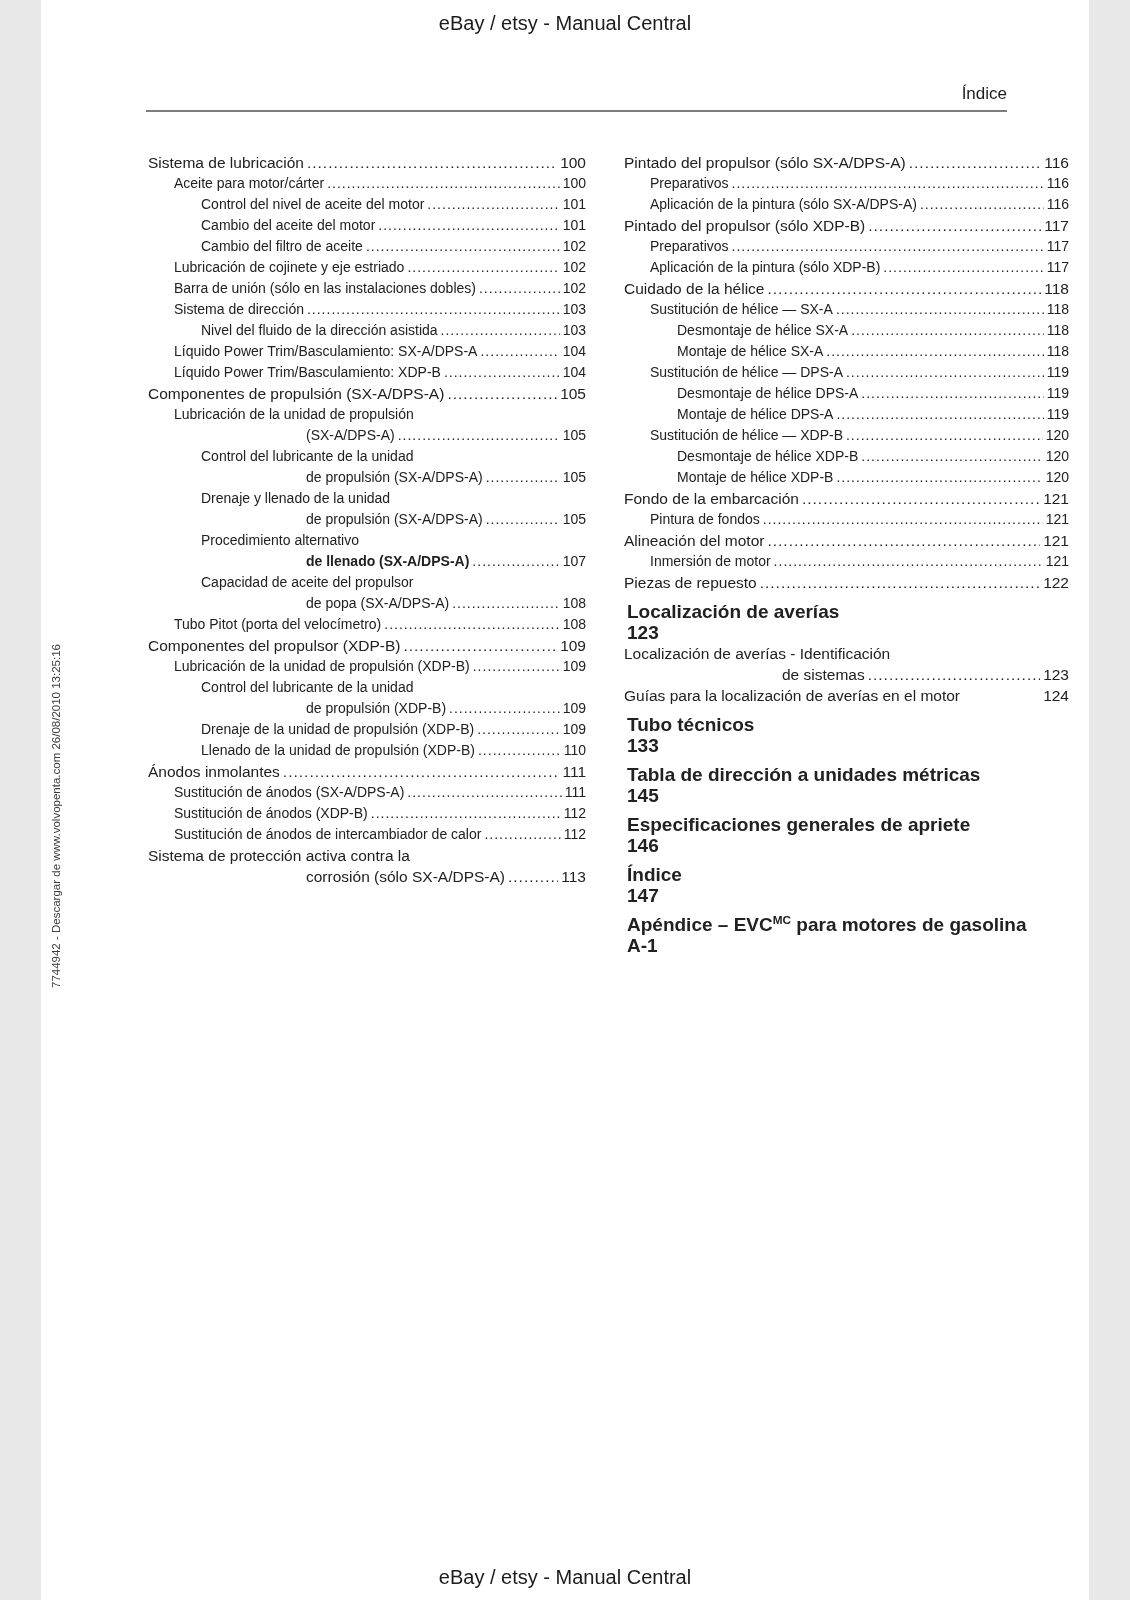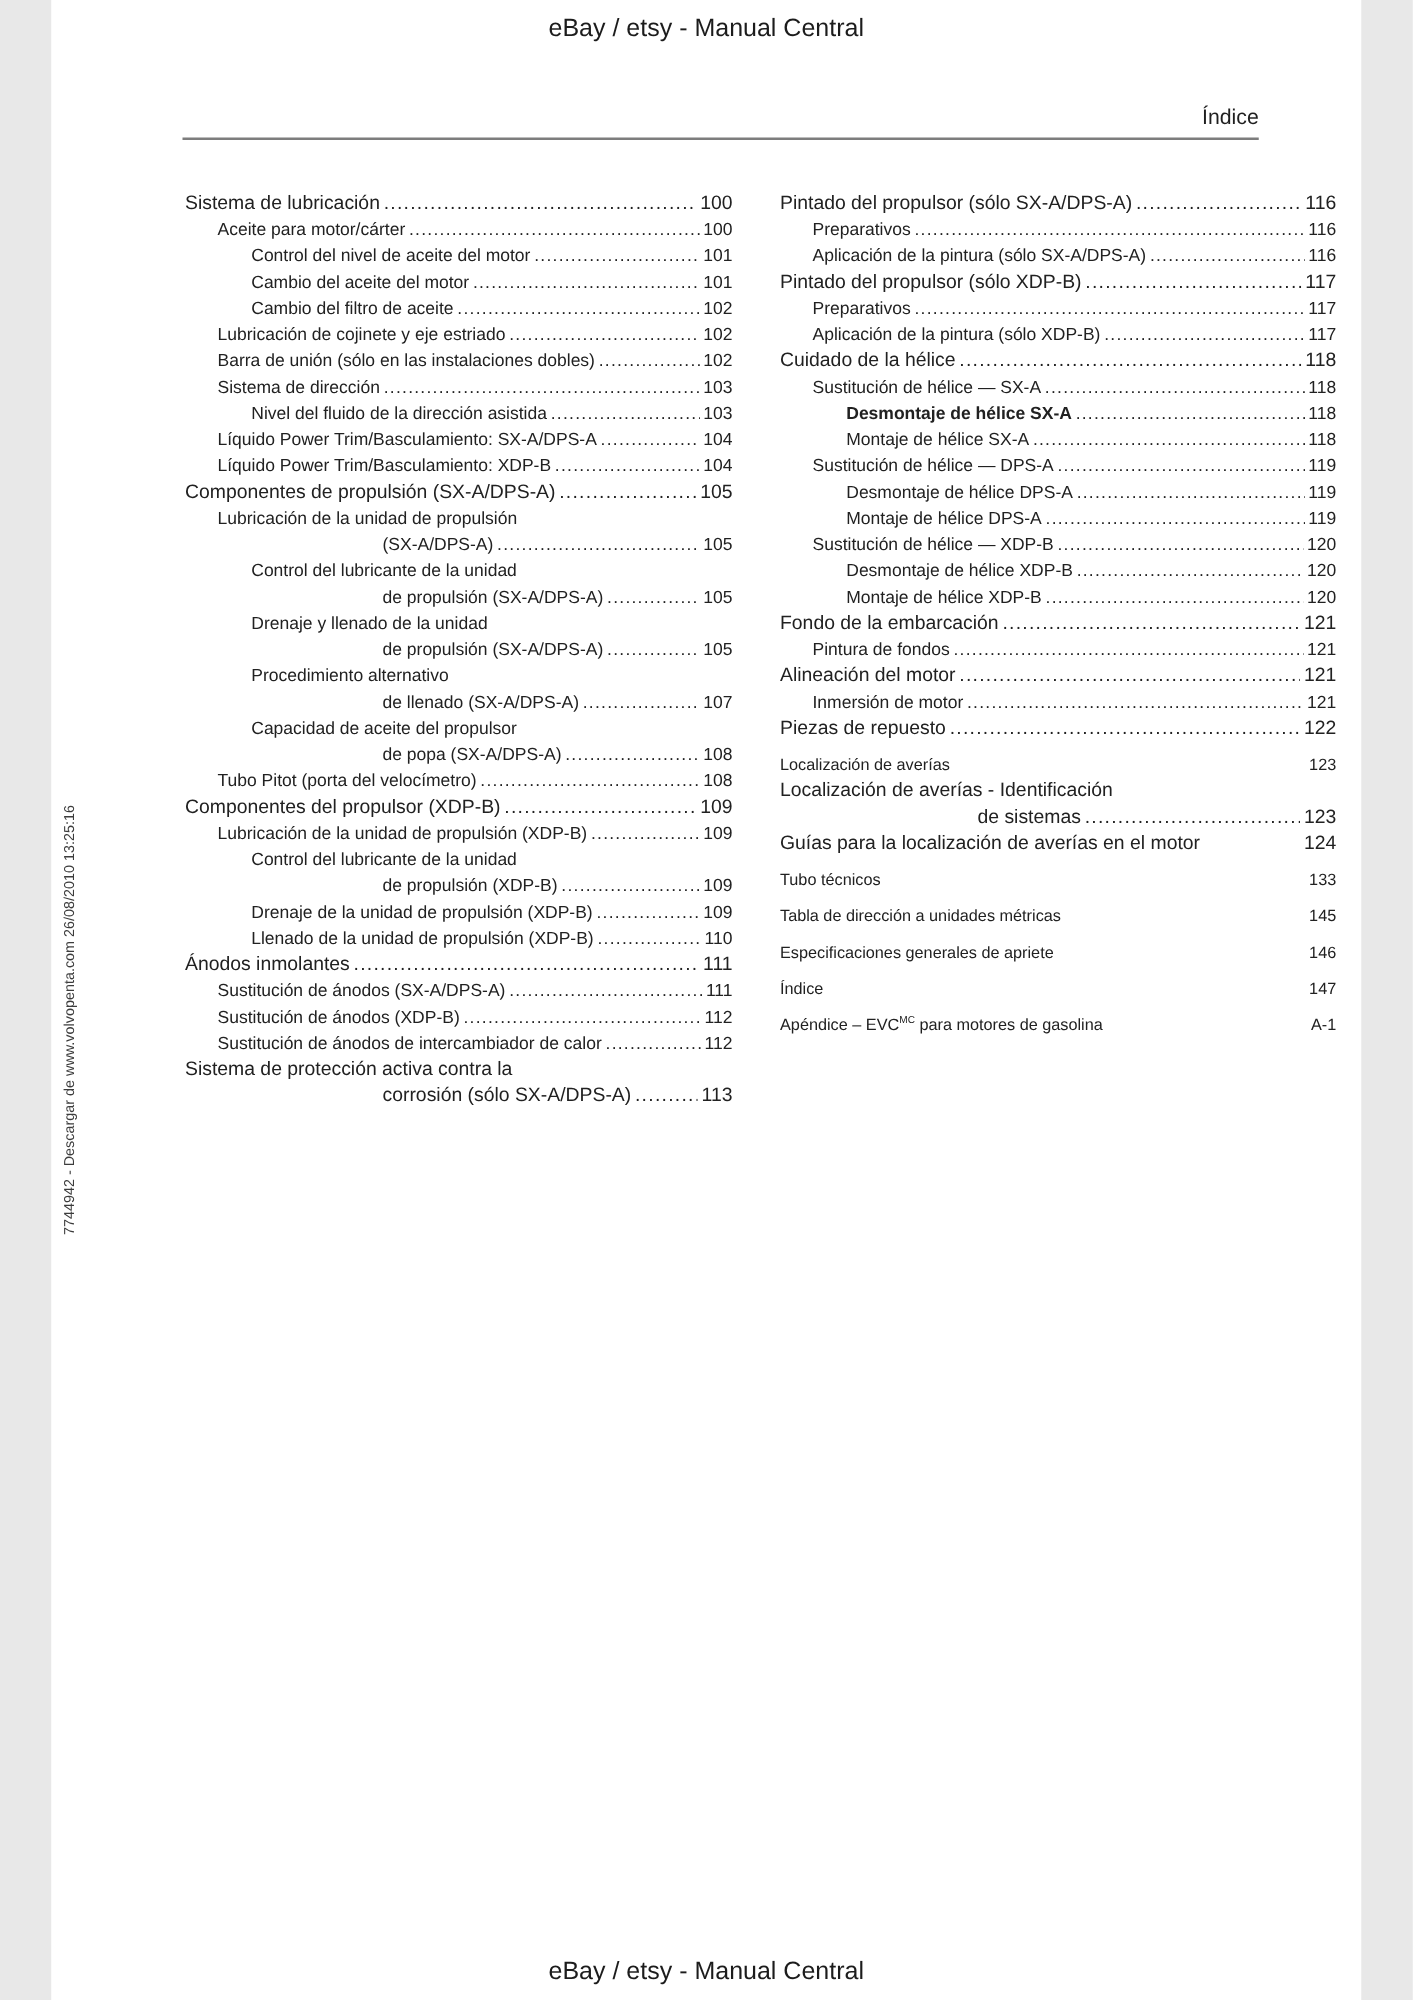--- a/index.html
+++ b/index.html
@@ -28,21 +28,21 @@
     position:absolute;top:152px;left:107px;width:933px;
     display:flex;gap:38px;
   }
   .col{display:flex;flex-direction:column;}
   .col.left{width:438px;}
   .col.right{width:445px;}
   .row{display:flex;align-items:baseline;line-height:21px;}
   .row .t{white-space:nowrap;}
   .row.sub{font-size:14px;}
   .row.section{font-size:15.5px;}
-  .row.bold{font-size:13px;font-weight:normal;margin-top:8px;}
+  .row.bold{font-size:19px;font-weight:bold;margin-top:8px;flex-direction:column;}
   .leader{
     flex:1 1 auto;overflow:hidden;white-space:nowrap;
     margin:0 3px;min-width:6px;
   }
   .leader::after{
     content:"........................................................................................................";
     letter-spacing:1px;
   }
   .leader.nodots::after{content:"";}
   .pg{white-space:nowrap;}
@@ -157,21 +157,21 @@
         </div>
         <div class="row sub">
           <span class="t" style="padding-left: 158px;">de propulsión (SX-A/DPS-A)</span>
           <span class="leader"></span>
           <span class="pg">105</span>
         </div>
         <div class="row sub">
           <span class="t" style="padding-left: 53px;">Procedimiento alternativo</span>
         </div>
         <div class="row sub">
-          <span class="t" style="padding-left: 158px;">de llenado (SX-A/DPS-A)</span>
+          <span class="t" style="padding-left: 158px; font-weight: bold;">de llenado (SX-A/DPS-A)</span>
           <span class="leader"></span>
           <span class="pg">107</span>
         </div>
         <div class="row sub">
           <span class="t" style="padding-left: 53px;">Capacidad de aceite del propulsor</span>
         </div>
         <div class="row sub">
           <span class="t" style="padding-left: 158px;">de popa (SX-A/DPS-A)</span>
           <span class="leader"></span>
           <span class="pg">108</span>
@@ -273,21 +273,21 @@
           <span class="t" style="padding-left: 0px;">Cuidado de la hélice</span>
           <span class="leader"></span>
           <span class="pg">118</span>
         </div>
         <div class="row sub">
           <span class="t" style="padding-left: 26px;">Sustitución de hélice — SX-A</span>
           <span class="leader"></span>
           <span class="pg">118</span>
         </div>
         <div class="row sub">
-          <span class="t" style="padding-left: 53px; font-weight: bold;">Desmontaje de hélice SX-A</span>
+          <span class="t" style="padding-left: 53px;">Desmontaje de hélice SX-A</span>
           <span class="leader"></span>
           <span class="pg">118</span>
         </div>
         <div class="row sub">
           <span class="t" style="padding-left: 53px;">Montaje de hélice SX-A</span>
           <span class="leader"></span>
           <span class="pg">118</span>
         </div>
         <div class="row sub">
           <span class="t" style="padding-left: 26px;">Sustitución de hélice — DPS-A</span>

